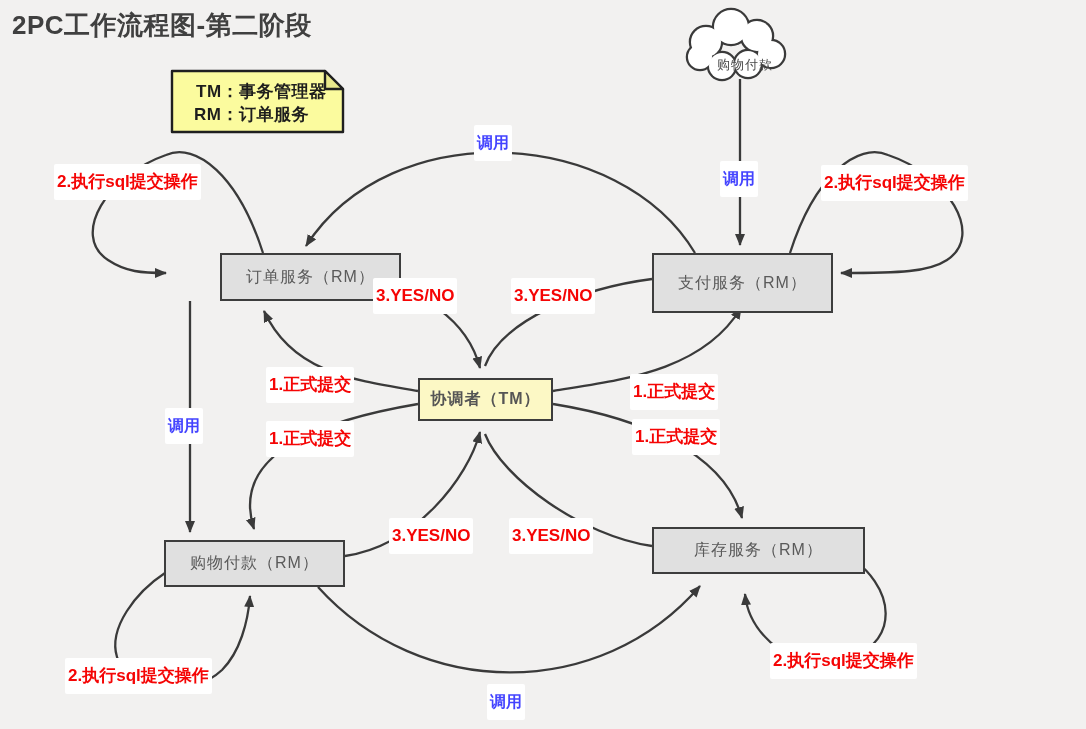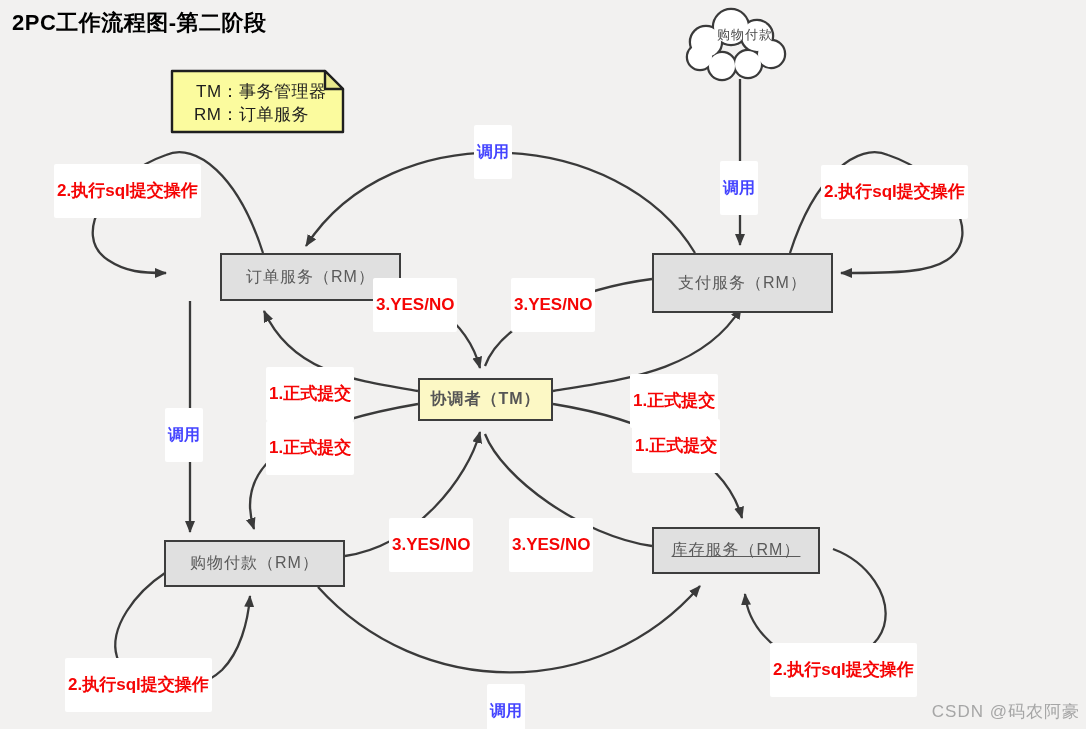--- a/index.html
+++ b/index.html
@@ -4,40 +4,40 @@
 <style>
   html,body{margin:0;padding:0;background:#e8e8e8;}
   .stage{
     position:relative;width:1086px;height:729px;overflow:hidden;
     background:#f2f1f0;
     font-family:"Liberation Sans","DejaVu Sans",sans-serif;
   }
   .stage svg.wires{position:absolute;left:0;top:0;z-index:1;}
   .page-title{
     position:absolute;left:12px;top:8px;z-index:3;
-    font-size:22px;font-weight:700;color:#000000;letter-spacing:0.5px;
+    font-size:26px;font-weight:700;color:#404040;letter-spacing:0.5px;
   }
   .note-text{
-    position:absolute;z-index:3;font-size:17px;font-weight:400;color:#1d1d1d;
+    position:absolute;z-index:3;font-size:17px;font-weight:700;color:#1d1d1d;
     white-space:nowrap;letter-spacing:0.5px;
   }
   .node{
     position:absolute;z-index:2;box-sizing:border-box;
     background:#e0e0e0;border:2.5px solid #3d3d3d;
     display:flex;align-items:center;justify-content:center;
     font-size:16px;color:#5a5a5a;letter-spacing:1px;white-space:nowrap;
   }
   .node.tm{background:#fcf8c5;color:#555;}
   .cloud-label{
     position:absolute;z-index:3;text-align:center;
     font-size:13px;color:#4a4a4a;letter-spacing:1px;
   }
   .lbl{
     position:absolute;z-index:4;background:#ffffff;border-radius:2px;
-    padding:16px 3px;line-height:22px;white-space:nowrap;
+    padding:7px 3px;line-height:22px;white-space:nowrap;
   }
   .lbl.red{color:#f50505;font-weight:700;font-size:17px;}
   .lbl.blue{color:#4343ff;font-weight:600;font-size:16px;}
   .watermark{
     position:absolute;z-index:3;right:6px;top:700px;width:220px;
     text-align:right;font-size:17px;color:#a6a6a6;letter-spacing:1px;
   }
 </style>
 </head>
 <body>
@@ -102,27 +102,27 @@
         <circle cx="700" cy="57" r="12"></circle>
       </g>
     </g>
   </svg>
 
   <div class="page-title">2PC工作流程图-第二阶段</div>
 
   <div class="note-text" style="left:196px;top:80px;">TM：事务管理器</div>
   <div class="note-text" style="left:194px;top:103px;">RM：订单服务</div>
 
-  <div class="cloud-label" style="left:688px;top:26px;width:114px;">购物付款</div>
+  <div class="cloud-label" style="left:688px;top:56px;width:114px;">购物付款</div>
 
   <div class="node" style="left:174px;top:253px;width:181px;height:48px;margin-left:46px;">订单服务（RM）</div>
   <div class="node" style="left:652px;top:253px;width:181px;height:60px;">支付服务（RM）</div>
   <div class="node tm" style="left:418px;top:378px;width:135px;height:43px;font-weight:bold;">协调者（TM）</div>
   <div class="node" style="left:164px;top:540px;width:181px;height:47px;">购物付款（RM）</div>
-  <div class="node" style="left:652px;top:527px;width:168px;height:47px;text-decoration:underline;">库存服务（RM）</div>
+  <div class="node" style="left:652px;top:527px;width:213px;height:47px;">库存服务（RM）</div>
 
   <div class="lbl blue" style="left:720px;top:161px;">调用</div>
   <div class="lbl blue" style="left:474px;top:125px;">调用</div>
   <div class="lbl blue" style="left:165px;top:408px;">调用</div>
   <div class="lbl blue" style="left:487px;top:684px;">调用</div>
 
   <div class="lbl red" style="left:266px;top:367px;">1.正式提交</div>
   <div class="lbl red" style="left:266px;top:421px;">1.正式提交</div>
   <div class="lbl red" style="left:630px;top:374px;">1.正式提交</div>
   <div class="lbl red" style="left:632px;top:419px;">1.正式提交</div>
@@ -130,15 +130,14 @@
   <div class="lbl red" style="left:373px;top:278px;">3.YES/NO</div>
   <div class="lbl red" style="left:511px;top:278px;">3.YES/NO</div>
   <div class="lbl red" style="left:389px;top:518px;">3.YES/NO</div>
   <div class="lbl red" style="left:509px;top:518px;">3.YES/NO</div>
 
   <div class="lbl red" style="left:54px;top:164px;">2.执行sql提交操作</div>
   <div class="lbl red" style="left:821px;top:165px;">2.执行sql提交操作</div>
   <div class="lbl red" style="left:65px;top:658px;">2.执行sql提交操作</div>
   <div class="lbl red" style="left:770px;top:643px;">2.执行sql提交操作</div>
 
-  <div class="watermark">CSDN @码农阿豪</div>
 
 </div>
 
 </body></html>

